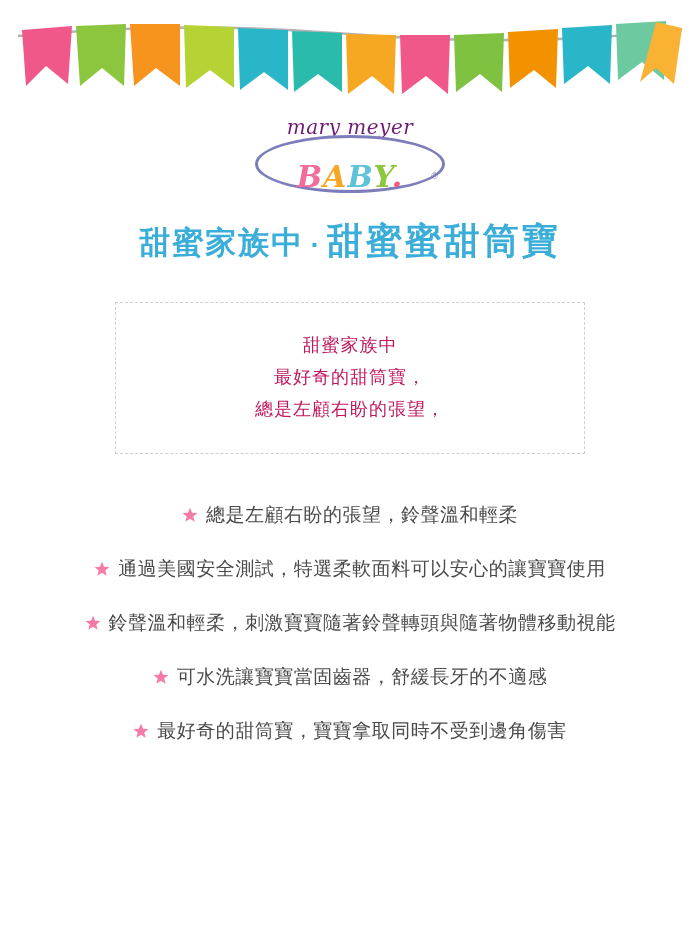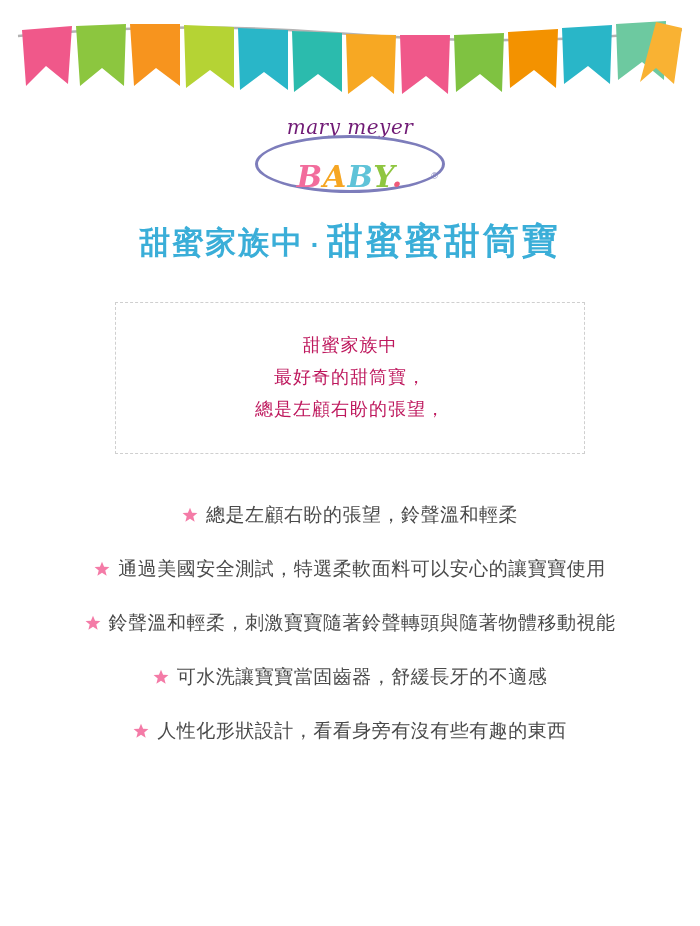--- a/index.html
+++ b/index.html
@@ -236,17 +236,17 @@
           </svg>
       </span>
       <span class="feature-text">可水洗讓寶寶當固齒器，舒緩長牙的不適感</span>
     </li>
     <li class="feature">
       <span class="star">
         <svg width="16" height="16" viewBox="0 0 20 20">
             <polygon points="10,1 12.6,7.2 19.3,7.6 14.1,11.9 15.8,18.4 10,14.8 4.2,18.4 5.9,11.9 0.7,7.6 7.4,7.2" fill="#f47ba7"></polygon>
           </svg>
       </span>
-      <span class="feature-text">人性化形狀設計，看看身旁有沒有些有趣的東西</span>
+      <span class="feature-text">最好奇的甜筒寶，寶寶拿取同時不受到邊角傷害</span>
     </li>
   </ul>
 
 </div>
 
 </body></html>

